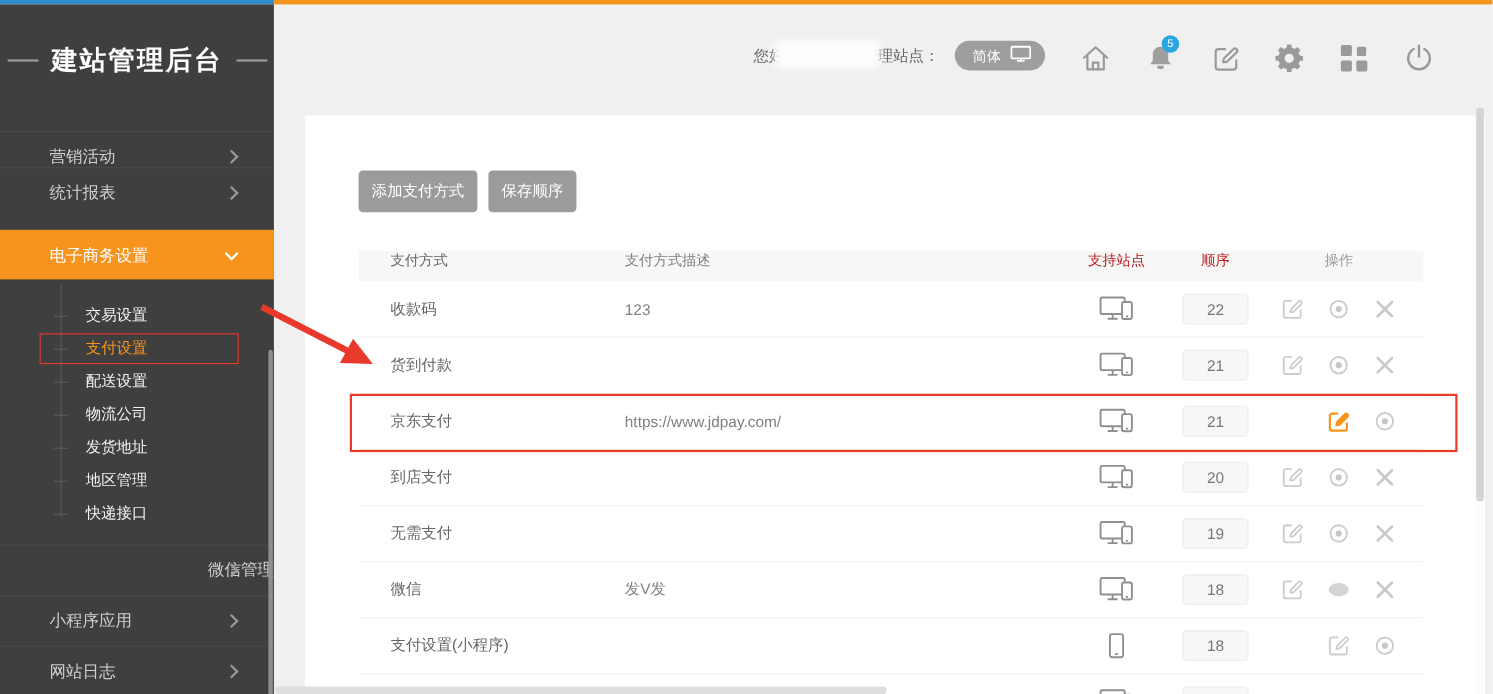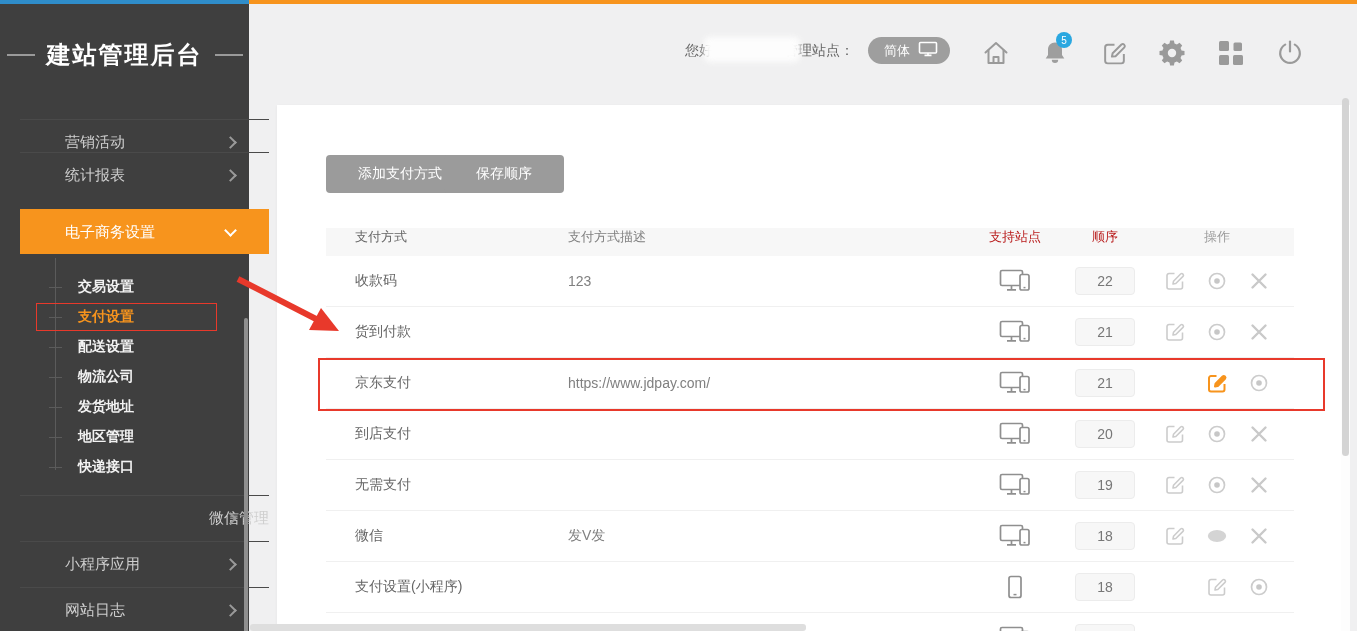--- a/index.html
+++ b/index.html
@@ -15,33 +15,33 @@
   .strip.orange { left:249px; right:0; background:#f7941d; }
 
   
   .sidebar { position:absolute; left:0; top:4px; width:249px; height:627px; background:#3f3f3f; }
   .brand { position:absolute; top:26px; left:0; width:100%; height:50px;
            display:flex; align-items:center; justify-content:center; gap:12px; }
   .brand .dash { width:28px; height:2px; background:#9a9a9a; }
   .brand .t { color:#fff; font-size:24px; font-weight:bold; letter-spacing:2px; }
   .side-item { position:absolute; left:0; width:249px; height:45px;
                display:flex; align-items:center; border-top:1px solid #4a4a4a;
-               color:#cfcfcf; font-size:15px; cursor:pointer;margin-left:20px; }
+               color:#cfcfcf; font-size:15px; cursor:pointer; }
   .side-item .lbl { margin-left:45px; }
   .side-item.active { background:#f7941d; color:#fff; border-top-color:#f7941d; }
   .chev { position:absolute; right:34px; width:9px; height:9px;
           border-right:2px solid #9a9a9a; border-bottom:2px solid #9a9a9a; }
   .chev.right { transform:rotate(-45deg); }
   .chev.down  { transform:rotate(45deg); border-color:#fff; margin-top:-4px; }
   .submenu { position:absolute; left:0; top:246px; width:249px; height:235px; }
   .tree-line { position:absolute; left:55px; top:8px; width:1px; height:212px; background:#5b5b5b; }
   .sub-item { position:absolute; left:0; width:249px; height:30px;
               display:flex; align-items:center; color:#f2f2f2; font-size:14px; cursor:pointer; }
   .sub-item .tick { position:absolute; left:49px; width:13px; height:1px; background:#5b5b5b; }
-  .sub-item .lbl { margin-left:78px;font-weight:bold; }
+  .sub-item .lbl { margin-left:78px; }
   .sub-item.active .lbl { color:#f7941d; }
   .side-scroll { position:absolute; right:1px; top:314px; width:4px; height:317px;
                  background:#8f8f8f; border-radius:2px; }
 
   
   .topbar { position:absolute; left:249px; top:4px; right:0; height:99px; }
   .greet { position:absolute; left:436px; top:38px; font-size:14px; color:#666; }
   .blur-box { position:absolute; left:455px; top:33px; width:96px; height:25px;
               background:#fdfdfd; border-radius:5px; filter:blur(3px); }
   .manage { position:absolute; left:535px; top:38px; font-size:14px; color:#666; }
@@ -51,21 +51,21 @@
   .hicon { position:absolute; top:33px; width:32px; height:32px; display:flex;
            align-items:center; justify-content:center; cursor:pointer; }
   .badge { position:absolute; left:17px; top:-5px; min-width:16px; height:16px; border-radius:8px;
            background:#2aa7e0; color:#fff; font-size:10px; display:flex;
            align-items:center; justify-content:center; padding:0 3px; }
 
   
   .card { position:absolute; left:277px; top:105px; width:1064px; height:526px;
           background:#fff; box-shadow:0 1px 3px rgba(0,0,0,.05); overflow:hidden; }
   .btn { position:absolute; top:50px; height:38px; background:#9b9b9b; color:#fff;
-         font-size:14px; border:none; border-radius:4px; padding:0 32px;
+         font-size:14px; border:none; border-radius:4px; padding:0 12px;
          font-family:inherit; cursor:pointer; }
   .btn.add { left:49px; }
   .btn.save { left:167px; }
 
   .table { position:absolute; left:49px; top:123px; width:968px; }
   .thead { display:flex; align-items:flex-start; height:28px; background:#f7f7f7;
            color:#9b9b9b; font-size:13px; }
   .trow { display:flex; align-items:center; height:51px; border-bottom:1px solid #f0f0f0;
           font-size:14px; }
   .c-name  { width:242px; padding-left:29px; color:#666; }

